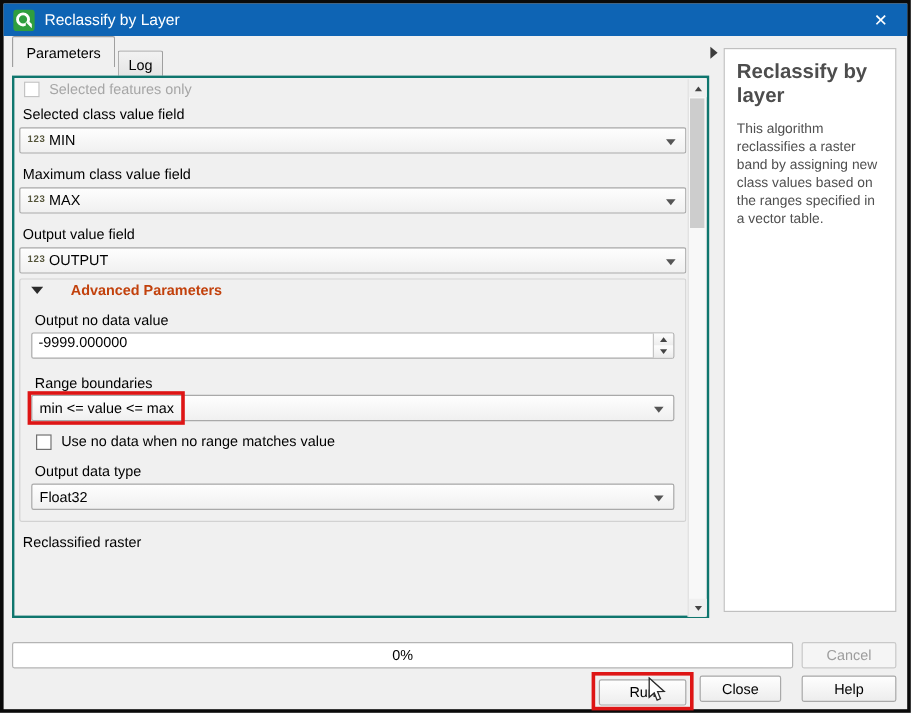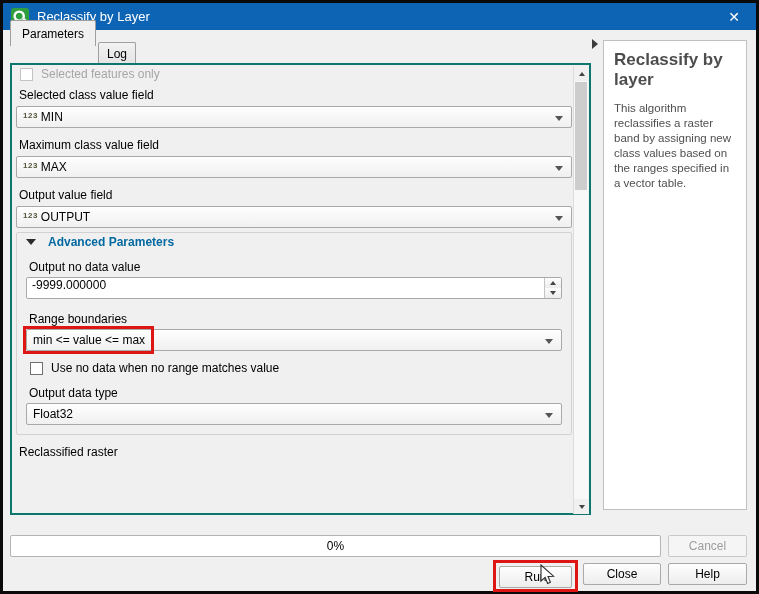--- a/index.html
+++ b/index.html
@@ -9,41 +9,41 @@
   .dialog { position:absolute; left:3px; top:3px; width:753px; height:588px; background:#f0f0f0; }
 
   
   .titlebar { position:absolute; left:0; top:0; width:753px; height:27px; background:#0e64b4; display:flex; align-items:center; }
   .qgis-icon { width:18px; height:18px; margin-left:8px; }
   .title-text { color:#ffffff; font-size:13px; margin-left:8px; }
   .close-btn { position:absolute; right:0; top:0; width:44px; height:27px; color:#fff; font-size:14px; display:flex; align-items:center; justify-content:center; cursor:default; }
 
   
   .tab { position:absolute; top:37px; height:24px; border:1px solid #9f9f9f; border-bottom:none; border-radius:2px 2px 0 0; font-size:12px; display:flex; align-items:center; justify-content:center; background:linear-gradient(#f2f2f2,#e4e4e4); color:#000; }
-  .tab.active { top:17px; height:26px; background:#f0f0f0; z-index:3; }
+  .tab.active { top:27px; height:26px; background:#f0f0f0; z-index:3; }
   .tab-params { left:7px; width:86px; }
   .tab-log { left:95px; width:38px; top:39px; height:22px; }
 
   
   .frame { position:absolute; left:7px; top:60px; width:581px; height:452px; border:2px solid #0f766e; background:#f0f0f0; z-index:2; }
   .content { position:absolute; left:0; top:0; right:17px; bottom:0; overflow:hidden; }
 
   .row-label { position:absolute; left:7px; font-size:12px; color:#000; }
   .combo { position:absolute; left:4px; width:556px; height:22px; border:1px solid #a9a9a9; border-radius:2px; background:linear-gradient(#fefefe,#f0f0f0); font-size:12px; display:flex; align-items:center; padding:0 6px; }
   .combo .arrow { position:absolute; right:8px; top:9px; width:0; height:0; border-left:4px solid transparent; border-right:4px solid transparent; border-top:5px solid #555; }
   .field-icon { font-size:8px; font-weight:bold; color:#55553a; letter-spacing:0.5px; margin-right:3px; margin-top:-4px; }
 
   .checkbox { display:inline-block; width:13px; height:13px; background:#fff; border:1px solid #707070; vertical-align:middle; position:relative; }
   .checkbox.disabled { border-color:#c3c3c3; }
   .cb-row { position:absolute; font-size:12px; display:flex; align-items:center; gap:8px; }
   .cb-row.disabled { color:#a6a6a6; }
 
   
   .adv-box { position:absolute; left:4px; top:227px; width:556px; height:203px; border:1px solid #d2d2d2; border-radius:2px; }
-  .adv-header { position:absolute; left:14px; top:230px; font-size:12px; font-weight:bold; color:#0369a1; display:flex; align-items:center; gap:12px; }
+  .adv-header { position:absolute; left:14px; top:230px; font-size:12px; font-weight:bold; color:#c2410c; display:flex; align-items:center; gap:23px; }
   .tri-down { width:0; height:0; border-left:5px solid transparent; border-right:5px solid transparent; border-top:6px solid #2b2b2b; }
   .combo.inner { left:14px; width:536px; }
 
   .spinbox { position:absolute; left:14px; top:272px; width:536px; height:22px; border:1px solid #a9a9a9; border-radius:2px; background:#fff; font-size:12px; display:flex; padding:0 5px; }
   .spin-btns { position:absolute; right:0; top:0; bottom:0; width:17px; border-left:1px solid #c4c4c4; display:flex; flex-direction:column; }
   .spin-btns div { flex:1; display:flex; align-items:center; justify-content:center; background:linear-gradient(#fdfdfd,#ececec); }
   .tri-up-s { width:0; height:0; border-left:3.5px solid transparent; border-right:3.5px solid transparent; border-bottom:4px solid #444; }
   .tri-down-s { width:0; height:0; border-left:3.5px solid transparent; border-right:3.5px solid transparent; border-top:4px solid #444; }
 
   .hl-box { position:absolute; border:3px solid #de1515; z-index:5; pointer-events:none; }
@@ -60,21 +60,21 @@
   .help-body { font-size:11.5px; color:#4f4f4f; line-height:1.3; }
 
   
   .progress { position:absolute; left:7px; top:532px; width:651px; height:22px; border:1px solid #b4b4b4; border-radius:2px; background:#fff; font-size:12px; display:flex; align-items:center; justify-content:center; }
   .btn { position:absolute; height:22px; border:1px solid #a9a9a9; border-radius:2px; background:linear-gradient(#fefefe,#ededed); font-size:12px; color:#000; display:flex; align-items:center; justify-content:center; }
   .btn.disabled { color:#9d9d9d; border-color:#c9c9c9; background:#f5f5f5; }
   .btn-cancel { left:665px; top:532px; width:79px; }
   .btn-batch { left:7px; top:560px; width:120px; }
   .btn-run { left:496px; top:563px; width:73px; height:22px; position:absolute; }
   .run-hl { position:absolute; left:490px; top:557px; width:85px; height:32px; border:3px solid #de1515; z-index:5; }
-  .btn-close { left:580px; top:560px; width:78px; }
+  .btn-close { left:580px; top:560px; width:68px; }
   .btn-help { left:665px; top:560px; width:79px; }
   .cursor { position:absolute; left:537px; top:561px; z-index:6; }
 </style>
 </head>
 <body>
 
 <div class="screen">
   <div class="dialog">
 
     <div class="titlebar">

